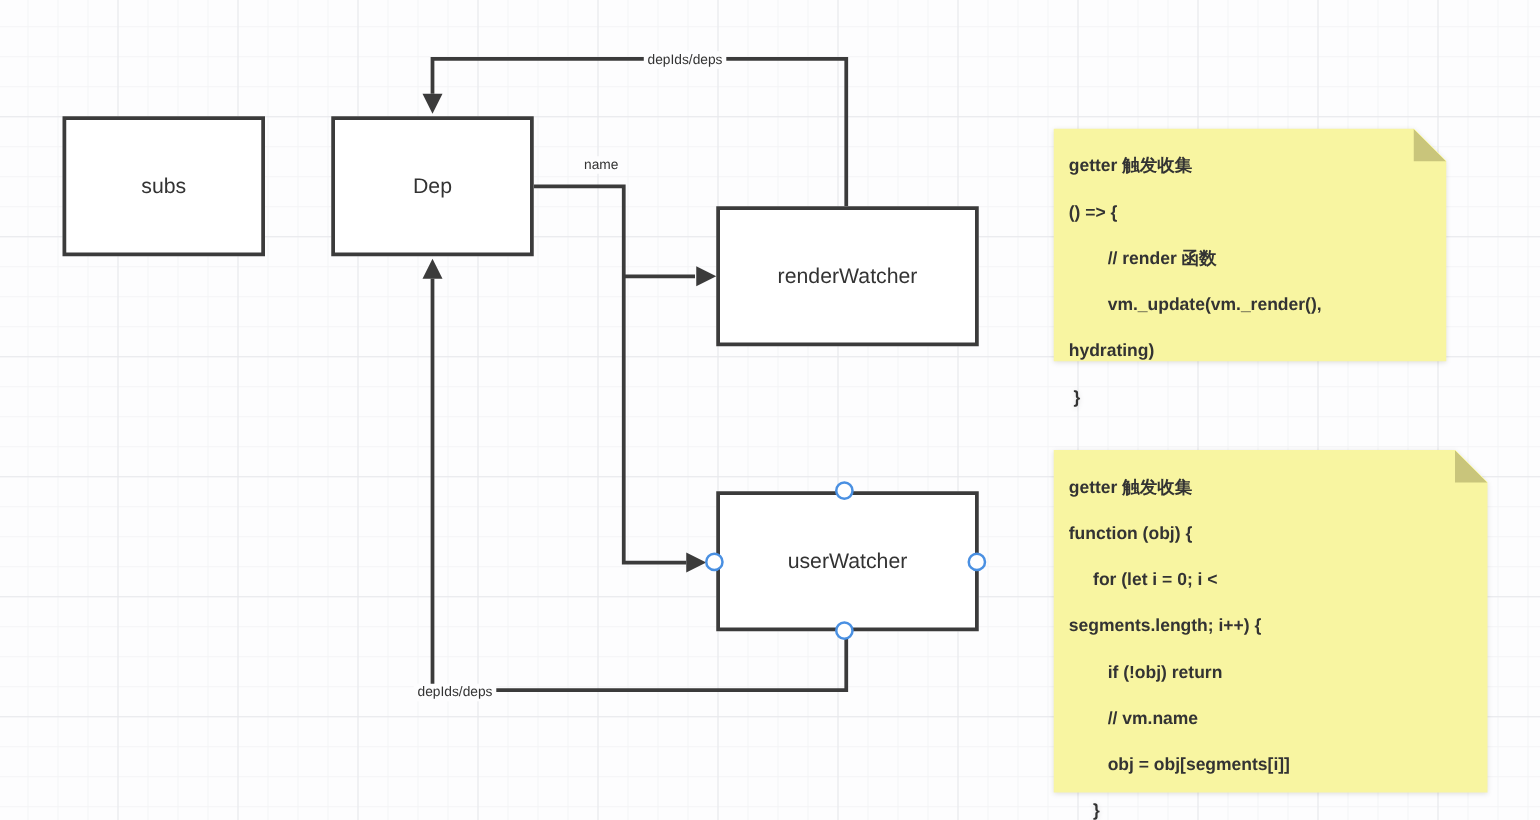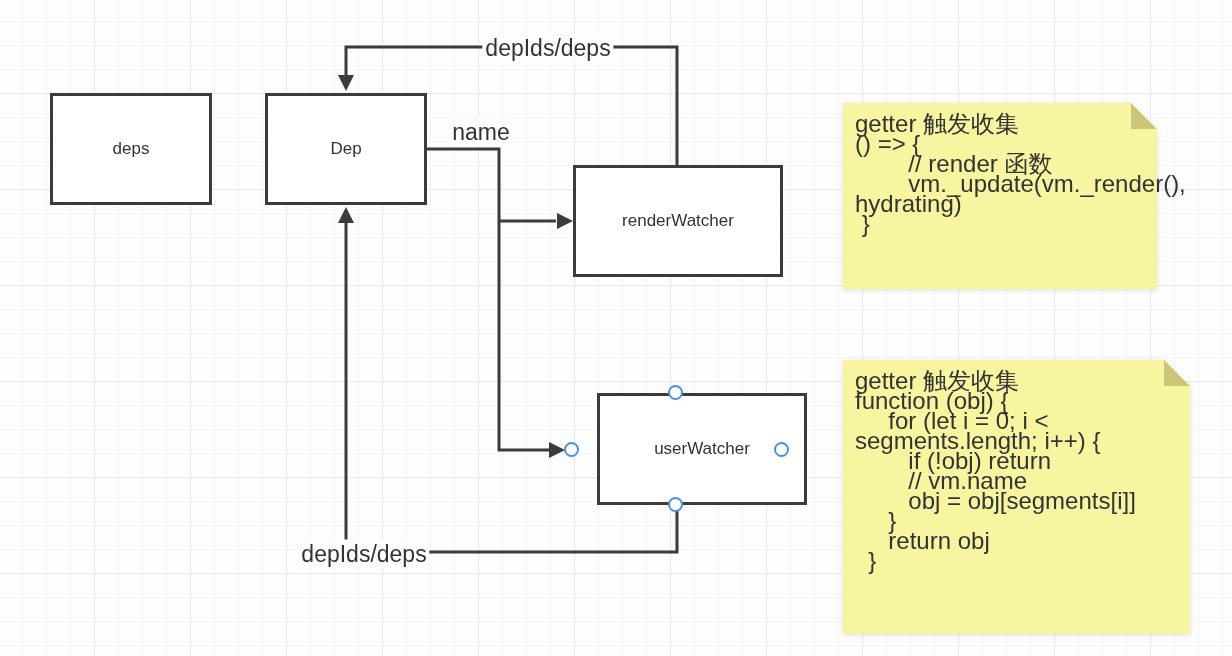--- a/index.html
+++ b/index.html
@@ -37,28 +37,28 @@
     background:#fff;
     border:3px solid var(--line);
     display:flex;align-items:center;justify-content:center;
     font-size:17px;
     z-index:2;
     cursor:default;
   }
   .node-name        {left:50px; top:93px;  width:162px;height:112px;}
   .node-dep         {left:265px;top:93px;  width:162px;height:112px;}
   .node-render      {left:573px;top:165px; width:210px;height:112px;}
-  .node-user        {left:573px;top:393px; width:210px;height:112px;margin-left:24px;}
+  .node-user        {left:573px;top:393px; width:210px;height:112px;}
 
   .edge-label{
     position:absolute;
     transform:translate(-50%,-50%);
     background:#fdfdfe;
     padding:1px 3px;
-    font-size:23px;
+    font-size:11px;
     white-space:nowrap;
     z-index:3;
   }
   .lbl-top   {left:548px;top:48px;}
   .lbl-subs  {left:481px;top:132px;}
   .lbl-bottom{left:364px;top:554px;}
 
   .handle{
     position:absolute;
     width:15px;height:15px;
@@ -79,24 +79,25 @@
     filter:drop-shadow(0 1px 2px rgba(0,0,0,0.12));
   }
   .note .fold{
     position:absolute;top:0;right:0;
     width:26px;height:26px;
     background:linear-gradient(225deg, transparent 0 50%, var(--note-fold) 50% 100%);
   }
   .note .note-text{
     position:absolute;
     left:12px;top:11px;right:6px;
-    font-size:24px;
-    line-height:20px;
+    font-size:14px;
+    line-height:37px;
     white-space:pre;
     color:var(--text);
+    font-weight:bold;
   }
   .note-render{left:843px;top:103px;width:314px;height:186px;}
   .note-user  {left:843px;top:360px;width:347px;height:274px;}
 
   .watermark{
     position:absolute;
     right:16px;bottom:16px;
     font-size:19px;
     color:var(--watermark);
     opacity:0.85;
@@ -118,21 +119,21 @@
     <polygon points="573,221 557,213 557,229"></polygon>
 
     <path d="M677,165 V47 H346 V75"></path>
     <polygon points="346,91 338,75 354,75"></polygon>
 
     <path d="M677,505 V552 H346 V223"></path>
     <polygon points="346,207 338,223 354,223"></polygon>
   </svg>
 
   <div class="node node-name">
-    <span>deps</span>
+    <span>subs</span>
   </div>
   <div class="node node-dep">
     <span>Dep</span>
   </div>
   <div class="node node-render">
     <span>renderWatcher</span>
   </div>
   <div class="node node-user">
     <span>userWatcher</span>
   </div>

